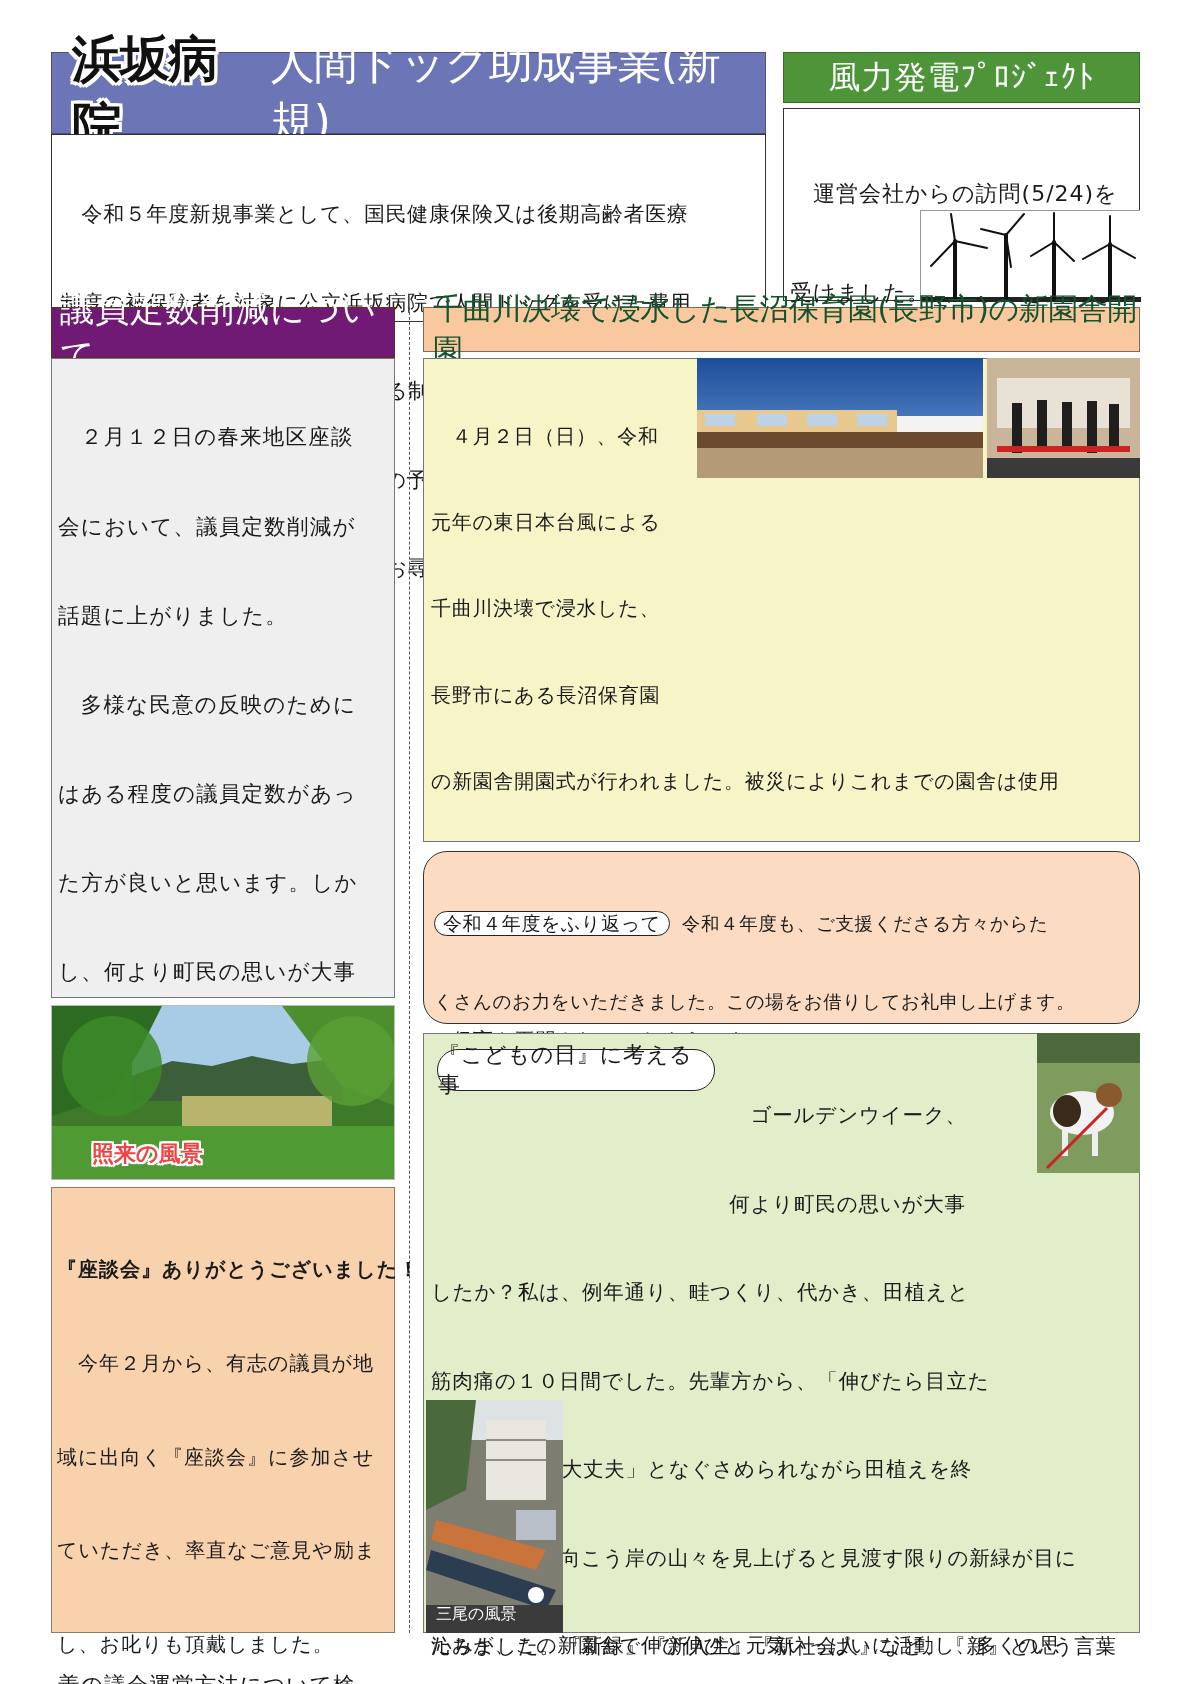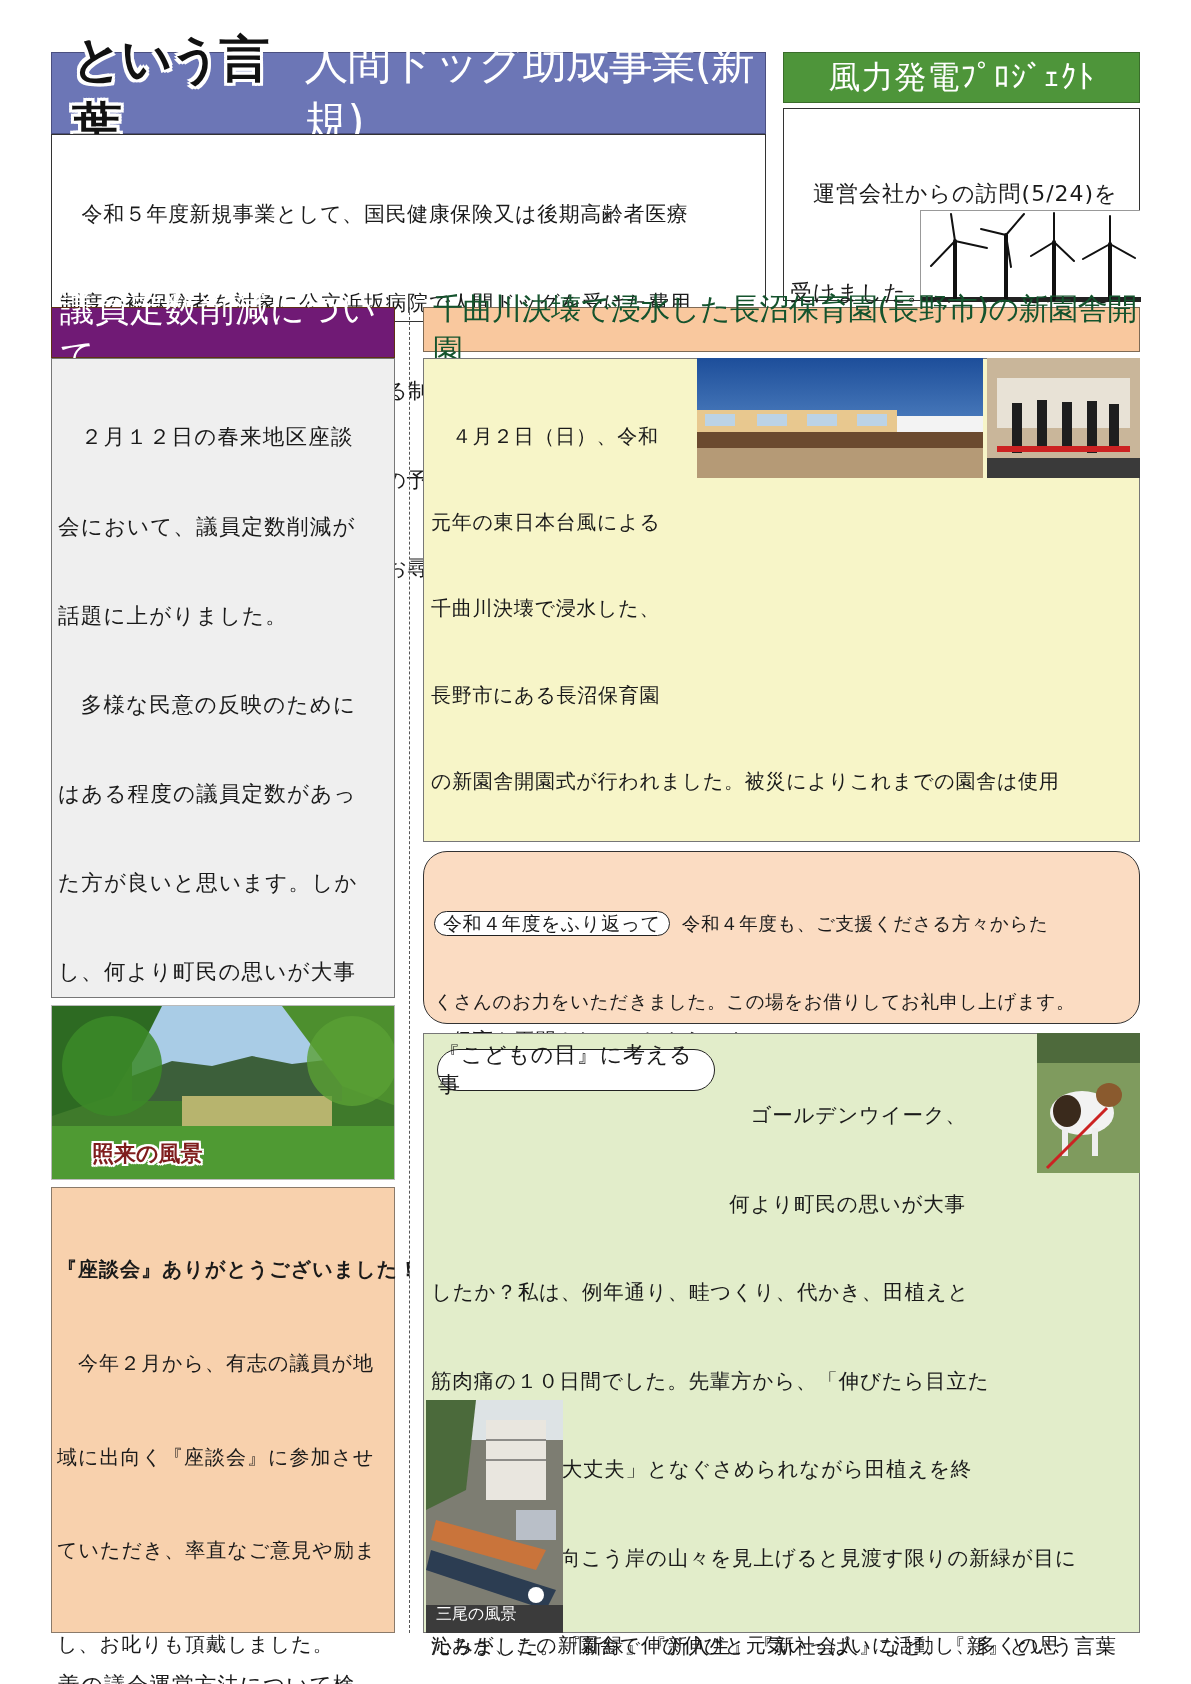--- a/index.html
+++ b/index.html
@@ -29,21 +29,21 @@
   #giin-title { left: 51px; top: 307px; width: 344px; height: 51px; background: #701a75; border: 1px solid #5e3015;
     color: #fff; font-size: 34px; display: flex; align-items: center; padding-left: 8px; letter-spacing: 1px; font-family: Liberation Serif, serif; }
   #giin-body { left: 51px; top: 358px; width: 344px; height: 640px; background: #efefef; border: 1px solid #777; padding: 4px 4px 0 6px; }
   #giin-body .txt { font-size: 21.5px; line-height: 29.7px; letter-spacing: 1.2px; }
 
   
   #divider { left: 409px; top: 307px; width: 0; height: 1326px; border-left: 1px dashed #555; }
 
   
   #teraki-photo { left: 51px; top: 1005px; width: 344px; height: 175px; overflow: hidden; border: 1px solid #bbb; }
-  #teraki-photo .cap { position: absolute; left: 40px; bottom: 10px; font-size: 22px; color: #7f1d1d; font-weight: bold;
+  #teraki-photo .cap { position: absolute; left: 40px; bottom: 10px; font-size: 22px; color: #ef4444; font-weight: bold;
     text-shadow: -2px -2px 0 #fff, 2px -2px 0 #fff, -2px 2px 0 #fff, 2px 2px 0 #fff, 0 2px 0 #fff, 0 -2px 0 #fff, 2px 0 0 #fff, -2px 0 0 #fff; }
 
   
   #zadan-body { left: 51px; top: 1187px; width: 344px; height: 446px; background: #f8d1ad; border: 1px solid #8a7a6a; padding: 4px 4px 0 5px; }
   #zadan-body .txt { font-size: 20px; line-height: 31.2px; letter-spacing: 1px; }
   #zadan-body .head { font-weight: bold; }
 
   
   #nagano-title { left: 423px; top: 307px; width: 717px; height: 45px; background: #f9c89e; border: 1px solid #7e6a55;
     font-size: 30px; display: flex; align-items: center; padding-left: 9px; color: #14532d; letter-spacing: -0.5px; }
@@ -63,21 +63,21 @@
   #kodomo-pill { left: 437px; top: 1049px; width: 278px; height: 42px; border: 1.5px solid #222; border-radius: 21px; background: #fff;
     font-size: 22px; display: flex; align-items: center; justify-content: flex-end; letter-spacing: 0.8px; }
   #dog-photo { left: 1037px; top: 1033px; width: 103px; height: 140px; overflow: hidden; }
   #mio-photo { left: 426px; top: 1400px; width: 137px; height: 233px; overflow: hidden; }
   #mio-photo .cap { position: absolute; left: 10px; bottom: 8px; color: #fff; font-size: 16px; }
 </style>
 </head>
 <body>
 
 <div id="hosp-title" class="abs">
-  <span class="t1">という言葉</span>
+  <span class="t1">浜坂病院</span>
   <span class="t2">人間ドッグ助成事業(新規)</span>
 </div>
 <div id="hosp-body" class="abs">
   <div class="txt">
     <p>　令和５年度新規事業として、国民健康保険又は後期高齢者医療</p>
     <p>制度の被保険者を対象に公立浜坂病院で人間ドッグを受けた費用</p>
     <p>の半額（上限２万円）が助成される制度ができました。</p>
     <p>　　　　　　　　　　（現時点での予算は、３０名分程度です。）</p>
     <p>　詳細は、病院又は健康福祉課にお尋ねください。</p>
   </div>

